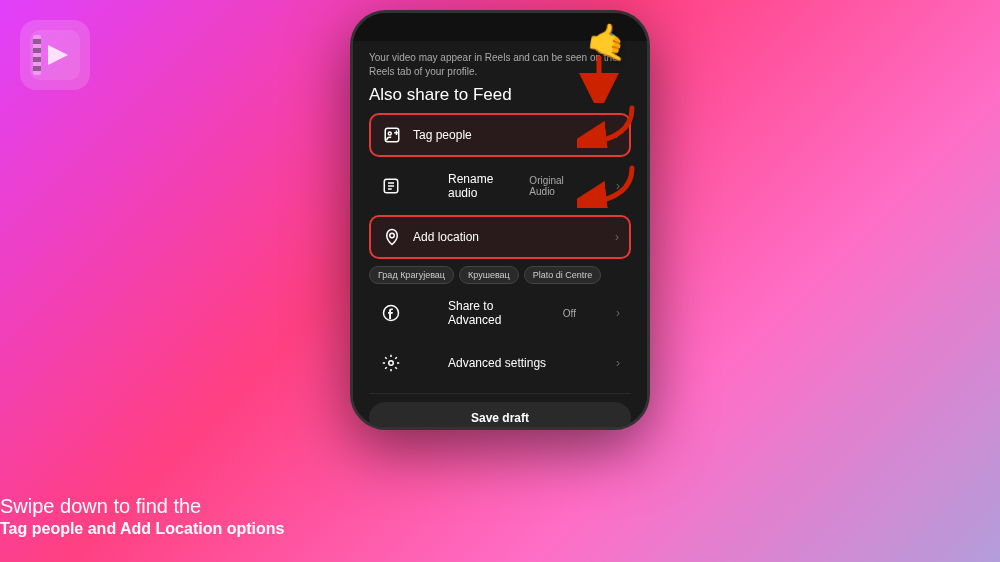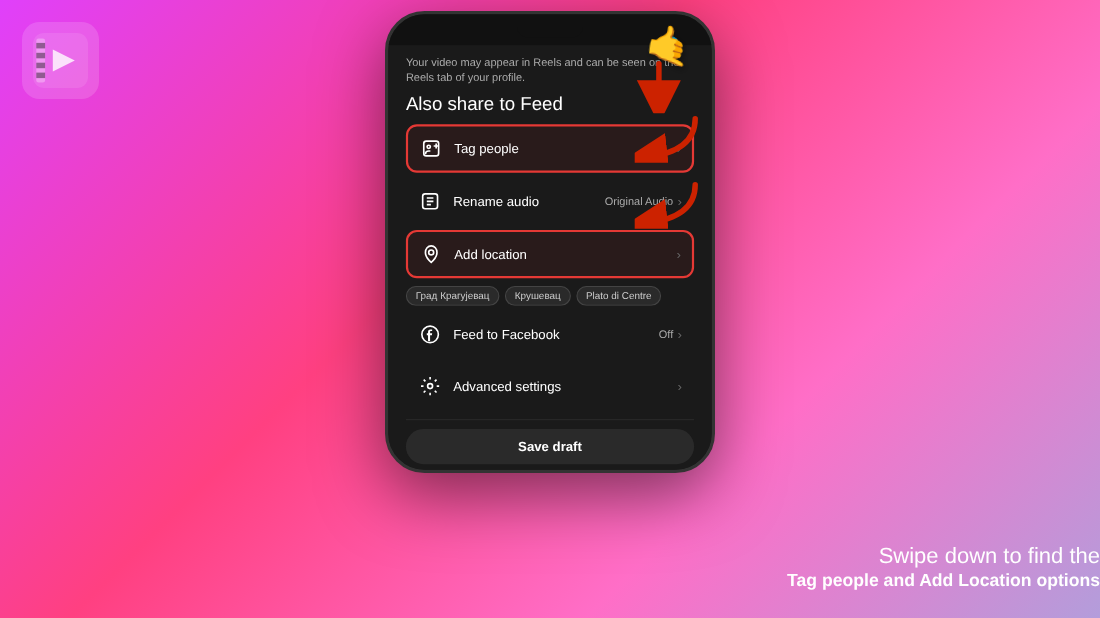--- a/index.html
+++ b/index.html
@@ -116,20 +116,21 @@
       position: relative;
     }
 
     .menu-item.highlighted {
       border: 2px solid #e53935;
       background: rgba(229,57,53,0.08);
     }
 
     .menu-item.normal {
       border: 1px solid transparent;
+      gap: 36px;
     }
 
     .menu-icon {
       width: 22px;
       height: 22px;
       margin-right: 10px;
       display: flex;
       align-items: center;
       justify-content: center;
       flex-shrink: 0;
@@ -224,21 +225,21 @@
       background: #00b3ff;
       border-radius: 50%;
     }
 
     
     .caption {
       position: absolute;
       bottom: 24px;
       left: 0;
       right: 0;
-      text-align: right;
+      text-align: left;
       color: #fff;
     }
 
     .caption-line1 {
       font-size: 20px;
       font-weight: 400;
       color: #fff;
       line-height: 1.4;
     }
 
@@ -319,21 +320,21 @@
           <span class="chip">Plato di Centre</span>
         </div>
 
         <div class="menu-item normal">
           <div class="menu-icon">
             <svg width="18" height="18" viewBox="0 0 24 24" fill="white">
               <circle cx="12" cy="12" r="10" fill="none" stroke="white" stroke-width="2"></circle>
               <path d="M14.5 8H13c-.8 0-1 .4-1 1v1.5h2.5l-.3 2.5H12V20h-2.5v-7H8v-2.5h1.5V9c0-2 1.2-3 3-3 .9 0 2 .1 2 .1V8z" fill="white"></path>
             </svg>
           </div>
-          <span class="menu-label">Feed to Facebook</span>
+          <span class="menu-label">Share to Advanced</span>
           <span class="menu-value">Off</span>
           <span class="chevron">›</span>
         </div>
 
         <div class="menu-item normal">
           <div class="menu-icon">
             <svg width="18" height="18" viewBox="0 0 24 24" fill="none" stroke="white" stroke-width="2">
               <circle cx="12" cy="12" r="3"></circle>
               <path d="M12 1v3M12 20v3M4.22 4.22l2.12 2.12M17.66 17.66l2.12 2.12M1 12h3M20 12h3M4.22 19.78l2.12-2.12M17.66 6.34l2.12-2.12"></path>
             </svg>

